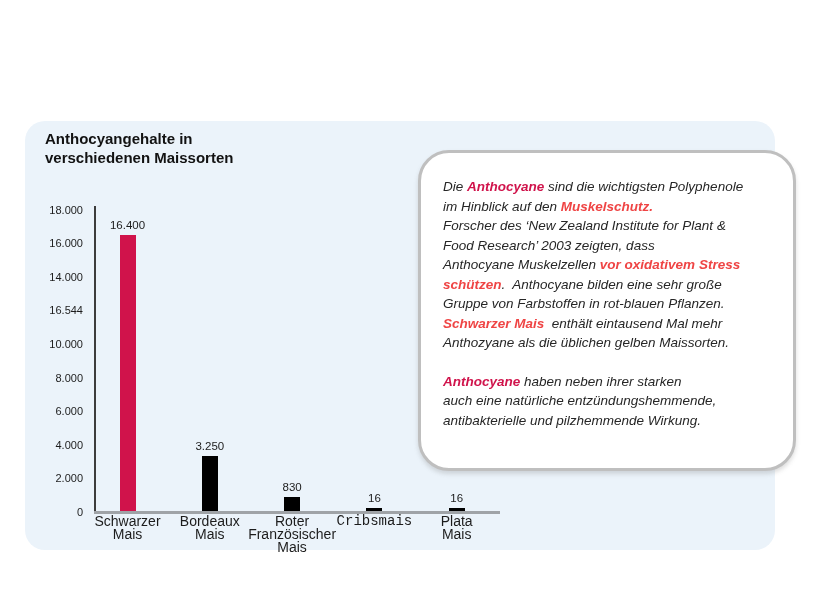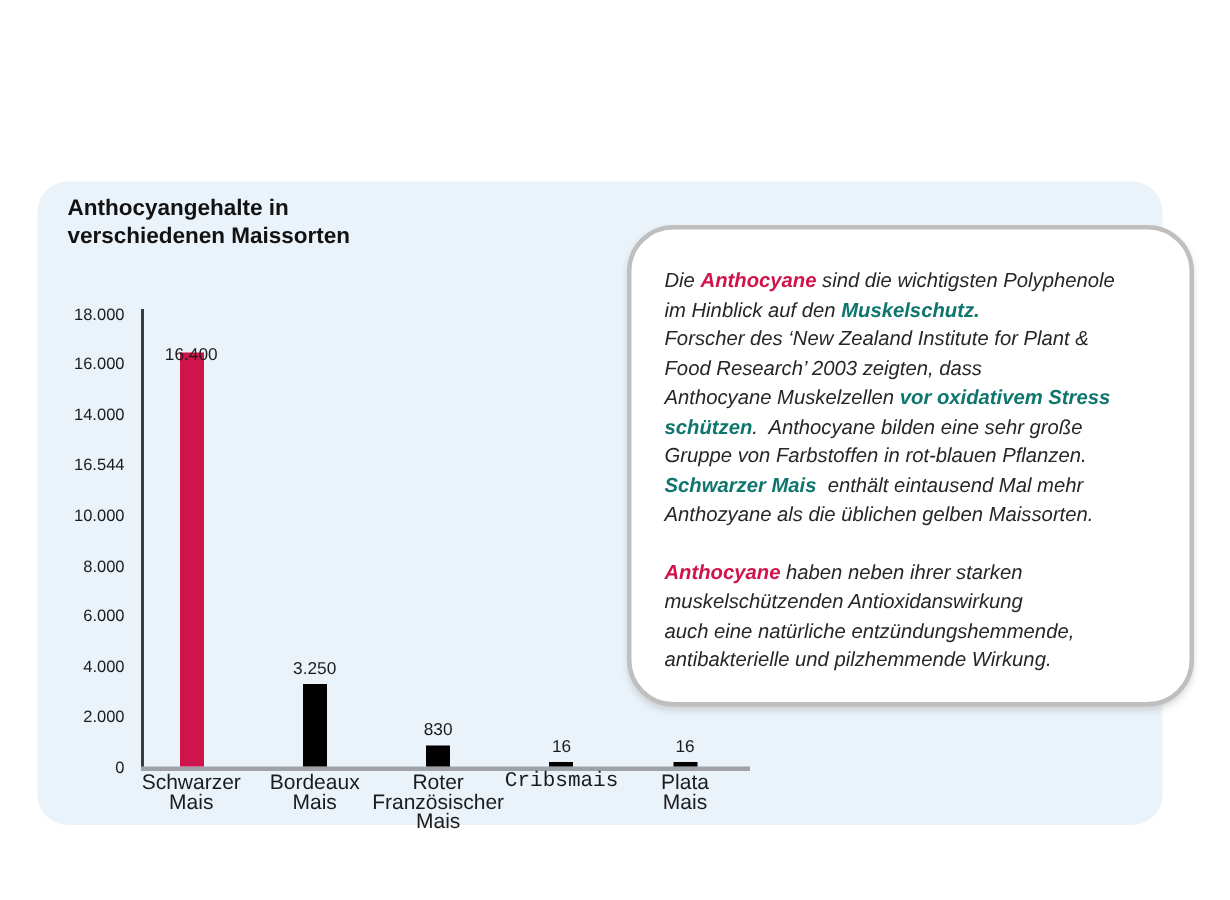--- a/index.html
+++ b/index.html
@@ -25,21 +25,21 @@
   .textbox{
     position:absolute;left:418px;top:112px;width:378px;height:321px;
     background:#ffffff;border:3px solid #BFBFBF;border-radius:31px;
     box-shadow:0 3px 4px rgba(120,120,120,0.25);
     box-sizing:border-box;padding:24px 20px 0 22px;
     font-size:13.5px;line-height:19.5px;font-style:italic;color:#262626;
   }
   .textbox .para + .para{margin-top:19px;}
   .textbox .tline{white-space:pre-wrap;}
   .textbox .s-r{font-style:italic;}
-  .textbox .s-b{font-style:italic;font-weight:bold;color:#0f766e;}
+  .textbox .s-b{font-style:italic;font-weight:bold;color:#ef4444;}
   .textbox .s-p{font-style:italic;font-weight:bold;}
 </style>
 </head>
 <body>
 
 <div class="canvas">
 
   <div class="blue-panel"></div>
 
   <div class="chart-title">
@@ -57,21 +57,21 @@
       <div class="ytick" style="left: 20px; top: 366.2px;">6.000</div>
       <div class="ytick" style="left: 20px; top: 332.6px;">8.000</div>
       <div class="ytick" style="left: 20px; top: 299px;">10.000</div>
       <div class="ytick" style="left: 20px; top: 265.4px;">16.544</div>
       <div class="ytick" style="left: 20px; top: 231.8px;">14.000</div>
       <div class="ytick" style="left: 20px; top: 198.2px;">16.000</div>
       <div class="ytick" style="left: 20px; top: 164.6px;">18.000</div>
     </div>
   <div id="bars">
       <div class="bar" style="left: 119.5px; top: 197px; width: 16px; height: 276px; background: rgb(208, 19, 75);"></div>
-      <div class="bar-value" style="left: 87.5px; top: 192px; text-align: center;">16.400</div>
+      <div class="bar-value" style="left: 87.5px; top: 180px; text-align: center;">16.400</div>
       <div class="bar" style="left: 201.8px; top: 418px; width: 16px; height: 55px; background: rgb(0, 0, 0);"></div>
       <div class="bar-value" style="left: 169.8px; top: 401px;">3.250</div>
       <div class="bar" style="left: 284.1px; top: 459px; width: 16px; height: 14px; background: rgb(0, 0, 0);"></div>
       <div class="bar-value" style="left: 252.1px; top: 442px;">830</div>
       <div class="bar" style="left: 366.4px; top: 470px; width: 16px; height: 3px; background: rgb(0, 0, 0);"></div>
       <div class="bar-value" style="left: 334.4px; top: 453px;">16</div>
       <div class="bar" style="left: 448.7px; top: 470px; width: 16px; height: 3px; background: rgb(0, 0, 0);"></div>
       <div class="bar-value" style="left: 416.7px; top: 453px;">16</div>
     </div>
   <div id="xcats">
@@ -104,19 +104,18 @@
         <div class="tline"><span class="s-r">Forscher des ‘New Zealand Institute for Plant &amp;</span></div>
         <div class="tline"><span class="s-r">Food Research’ 2003 zeigten, dass</span></div>
         <div class="tline"><span class="s-r">Anthocyane Muskelzellen </span><span class="s-b">vor oxidativem Stress</span></div>
         <div class="tline"><span class="s-b">schützen</span><span class="s-r">.  Anthocyane bilden eine sehr große</span></div>
         <div class="tline"><span class="s-r">Gruppe von Farbstoffen in rot-blauen Pflanzen.</span></div>
         <div class="tline"><span class="s-b">Schwarzer Mais</span><span class="s-r">  enthält eintausend Mal mehr</span></div>
         <div class="tline"><span class="s-r">Anthozyane als die üblichen gelben Maissorten.</span></div>
       </div>
       <div class="para">
         <div class="tline"><span class="s-p" style="color: rgb(208, 19, 75);">Anthocyane</span><span class="s-r"> haben neben ihrer starken</span></div>
-        <div class="tline"><span class="s-r">muskelschützenden Antioxidanswirkung</span></div>
         <div class="tline"><span class="s-r">auch eine natürliche entzündungshemmende,</span></div>
         <div class="tline"><span class="s-r">antibakterielle und pilzhemmende Wirkung.</span></div>
       </div>
     </div>
 
 </div>
 
 </body></html>

